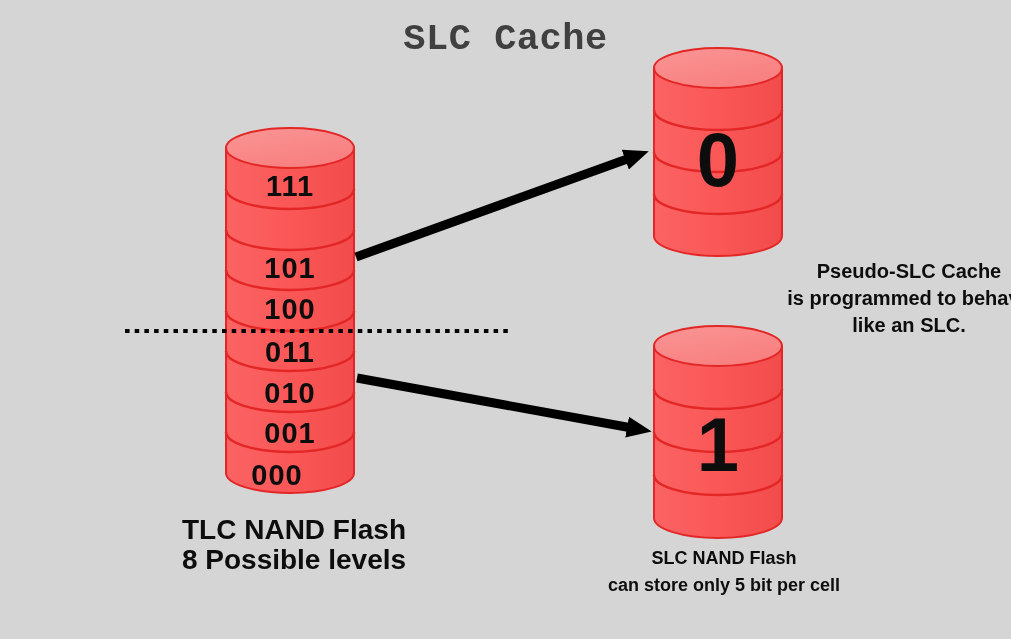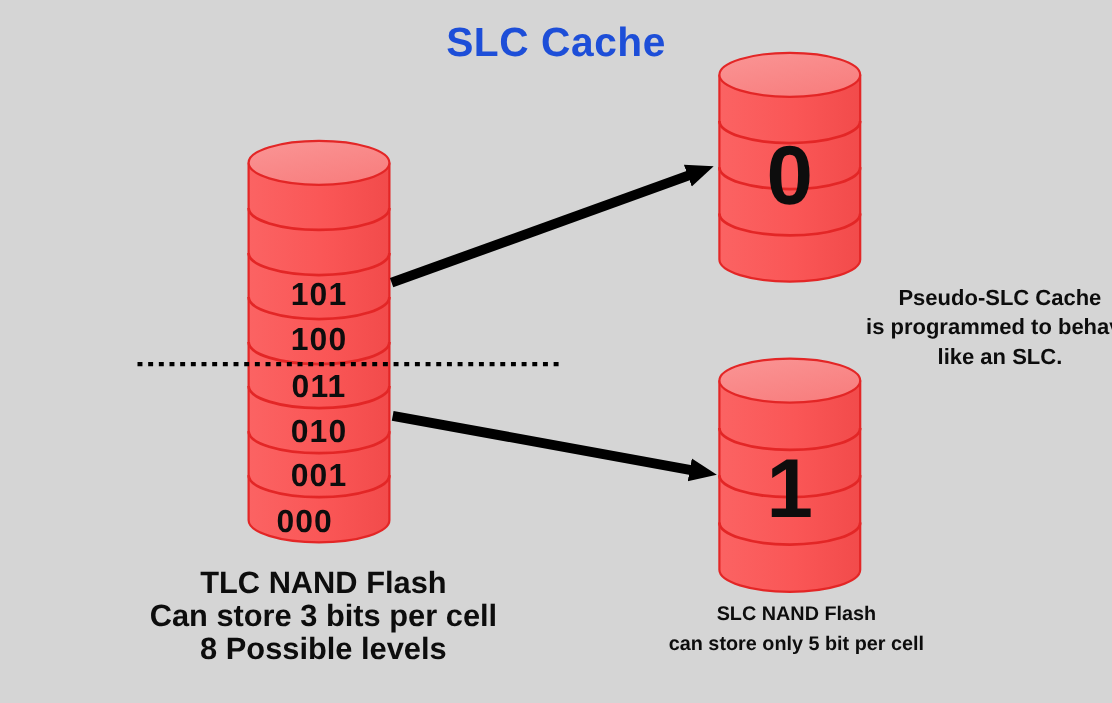--- a/index.html
+++ b/index.html
@@ -4,21 +4,21 @@
 <style>
   html,body { margin:0; padding:0; background:#d5d5d5; }
   #stage {
     position:relative; width:1011px; height:639px;
     background:#d5d5d5; overflow:hidden;
     font-family:"Liberation Sans","DejaVu Sans",sans-serif;
     color:#0d0d0d;
   }
   #diagram-svg { position:absolute; left:0; top:0; width:1011px; height:639px; }
 
-  .txt { position:absolute; font-weight:bold; color:#1d4ed8; }
+  .txt { position:absolute; font-weight:bold; color:#404040;font-family:Liberation Mono, monospace; }
 
   .page-title {
     left:0; top:16px; width:1011px; text-align:center;
     font-size:37px; line-height:46px; letter-spacing:0.5px;
   }
 
   .level-label {
     position:absolute; left:226px; width:128px; height:40px;
     line-height:40px; text-align:center; font-size:29px; font-weight:bold;
     letter-spacing:1px;
@@ -86,39 +86,39 @@
     </g>
 
     <line x1="125" y1="331" x2="513" y2="331" stroke="#000000" stroke-width="4" stroke-dasharray="4.5 5.2"></line>
 
     <line x1="356" y1="257" x2="630" y2="158" stroke="#000000" stroke-width="9" marker-end="url(#ah)"></line>
     <line x1="357" y1="378" x2="632" y2="428" stroke="#000000" stroke-width="9" marker-end="url(#ah)"></line>
   </svg>
 
   <div class="txt page-title">SLC Cache</div>
 
+  <div class="level-label" style="top:166px">111</div>
   <div class="level-label" style="top:248px">101</div>
   <div class="level-label" style="top:289px">100</div>
   <div class="level-label" style="top:332px">011</div>
   <div class="level-label" style="top:373px">010</div>
   <div class="level-label" style="top:413px">001</div>
   <div class="level-label" style="top:455px; transform:translateX(-13px)">000</div>
 
   <div class="big-digit" style="top:120px">0</div>
   <div class="big-digit" style="top:405px">1</div>
 
   <div class="caption side-note">
     <div>Pseudo-SLC Cache</div>
     <div>is programmed to behave</div>
     <div>like an SLC.</div>
   </div>
 
   <div class="caption tlc-caption">
     <div>TLC NAND Flash</div>
-    <div>Can store 3 bits per cell</div>
     <div>8 Possible levels</div>
   </div>
 
   <div class="caption slc-caption">
     <div>SLC NAND Flash</div>
     <div>can store only 5 bit per cell</div>
   </div>
 
 </div>
 

